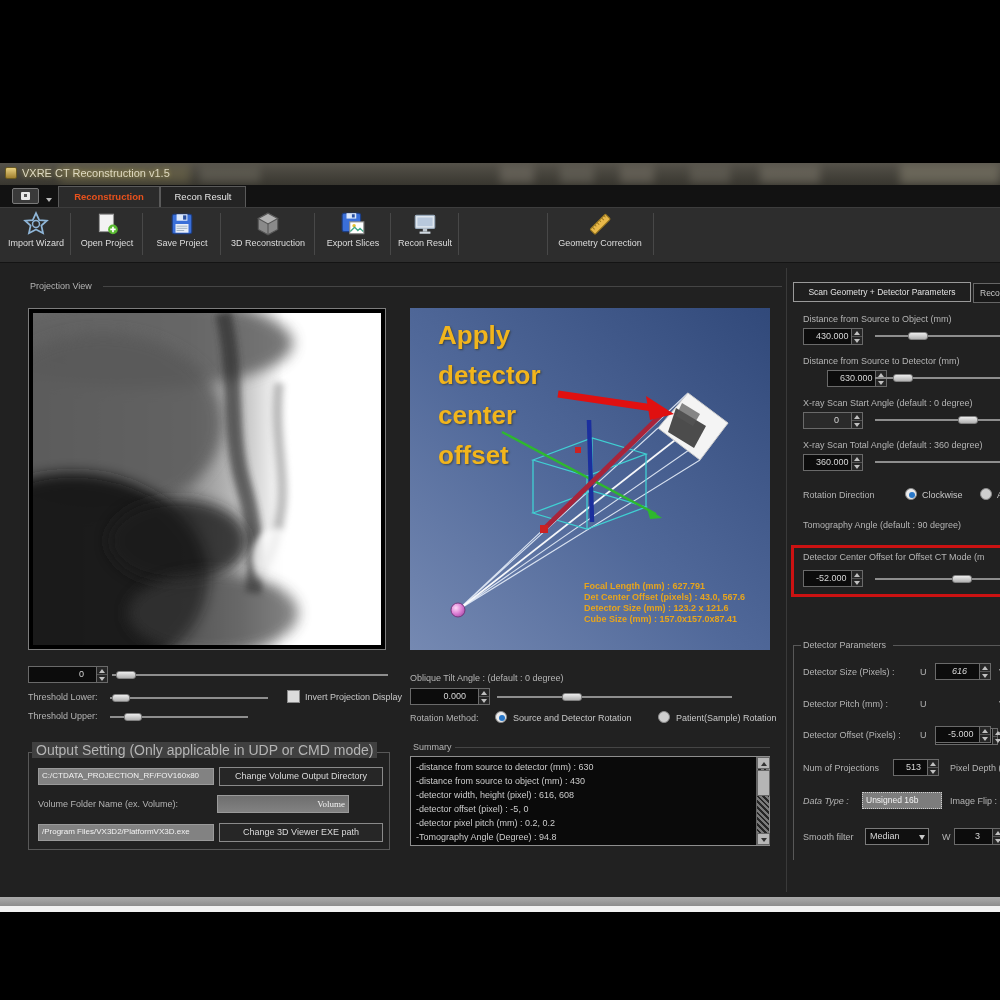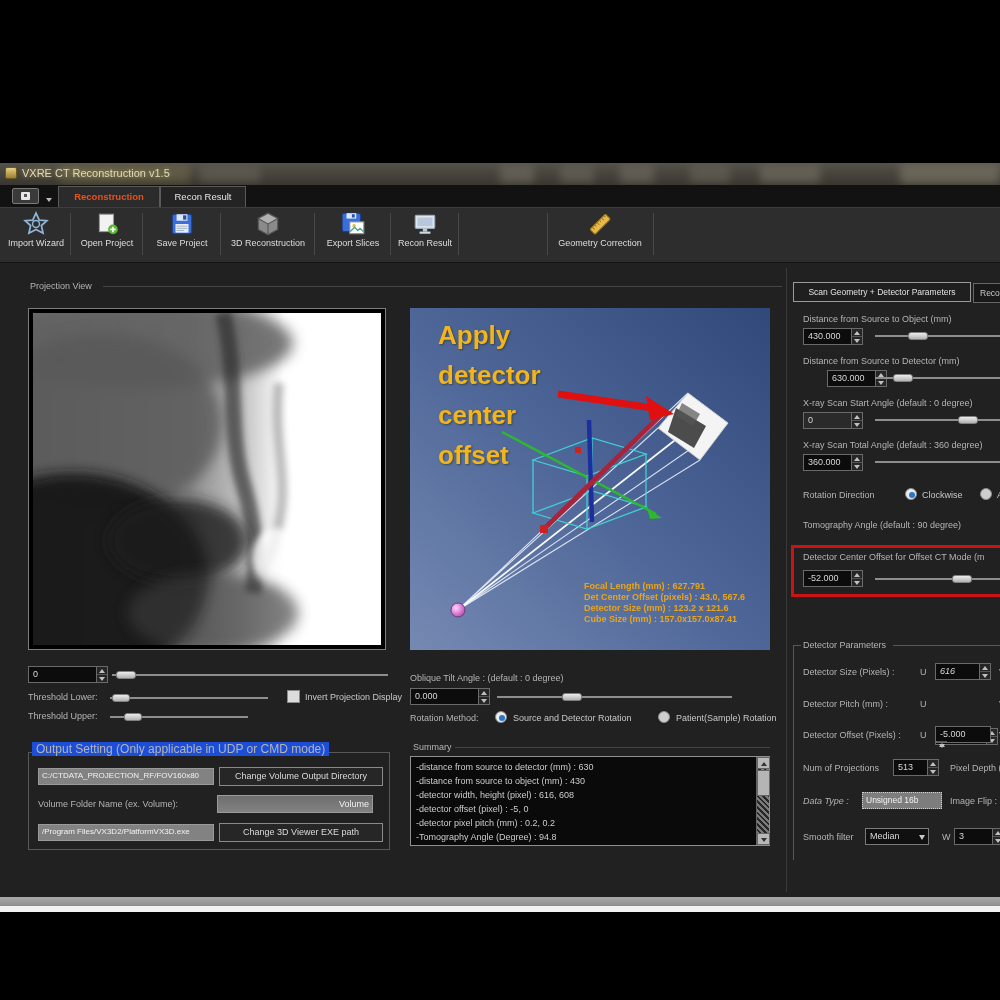--- a/index.html
+++ b/index.html
@@ -25,33 +25,33 @@
   .toolbar{position:absolute;left:0;top:207px;width:1010px;height:56px;background:#2d2d2d;border-top:1px solid #3d3d3d;border-bottom:1px solid #141414;}
   .tbtn{position:absolute;top:209px;height:50px;text-align:center;color:#dedede;font-size:9px;}
   .tbtn .ticon{display:block;margin:2px auto 1px;width:26px;height:26px;}
   .tbtn .tlabel{display:block;margin-top:1px;white-space:nowrap;}
   .tdiv{position:absolute;top:213px;width:1px;height:42px;background:#484848;}
   
   .lbl{position:absolute;font-size:9px;color:#b4b4b4;white-space:nowrap;}
   .hline{position:absolute;height:1px;background:#454545;}
   .vline{position:absolute;width:1px;background:#3a3a3a;}
   .spin{position:absolute;height:17px;background:#0c0c0c;border:1px solid #6a6a6a;display:flex;}
-  .spin .val{flex:1;font-size:9px;color:#d6d6d6;padding:2px 4px 0;overflow:hidden;white-space:nowrap;}
+  .spin .val{flex:1;font-size:9px;color:#d6d6d6;padding:2px 12px 0;overflow:hidden;white-space:nowrap;text-align:right;}
   .spin .btns{width:11px;border-left:1px solid #6a6a6a;display:flex;flex-direction:column;background:#262626;}
   .spin .btns div{flex:1;position:relative;}
   .spin .btns div:first-child{border-bottom:1px solid #555;}
   .spin .btns div::after{content:"";position:absolute;left:2px;}
   .spin .btns div.up::after{top:2px;border-left:3px solid transparent;border-right:3px solid transparent;border-bottom:4px solid #c0c0c0;}
   .spin .btns div.dn::after{top:2px;border-left:3px solid transparent;border-right:3px solid transparent;border-top:4px solid #c0c0c0;}
   .track{position:absolute;height:2px;background:#8e8e8e;}
   .thumb{position:absolute;width:20px;height:8px;background:linear-gradient(#ececec,#b2b2b2);border:1px solid #808080;border-radius:3px;}
   .btn{position:absolute;background:#262626;border:1px solid #8a8a8a;color:#dadada;font-size:9px;text-align:center;overflow:hidden;white-space:nowrap;}
   .gfield{position:absolute;background:#828282;border:1px solid #9a9a9a;color:#f2f2f2;font-size:8px;line-height:14px;padding:0 3px;overflow:hidden;white-space:nowrap;}
   .groupbox{position:absolute;border:1px solid #585858;}
-  .grouplabel{position:absolute;font-size:12px;color:#b4b4b4;background:#1d4ed8;padding:0 4px;white-space:nowrap;}
+  .grouplabel{position:absolute;font-size:14px;color:#b4b4b4;background:#404040;padding:0 4px;white-space:nowrap;}
   .check{position:absolute;width:13px;height:13px;background:#dcdcdc;border:1px solid #8a8a8a;}
   .radio{position:absolute;width:12px;height:12px;border-radius:50%;background:#cfcfcf;border:1px solid #8a8a8a;}
   .radio.sel{background:#ececec;}
   .radio.sel::after{content:"";position:absolute;left:3px;top:3px;width:6px;height:6px;border-radius:50%;background:#2877c8;}
   .panelframe{position:absolute;border:1px solid #7d7d7d;background:#000;padding:4px;}
   .panelframe svg{display:block;width:100%;height:100%;}
   
   .rtab{position:absolute;height:20px;border:1px solid #9a9a9a;background:#1f1f1f;color:#e2e2e2;font-size:8.5px;text-align:center;line-height:19px;overflow:hidden;white-space:nowrap;}
   .rtab.partial{border-color:#666;background:#191919;color:#c8c8c8;text-align:left;padding-left:6px;}
   .redbox{position:absolute;border:3px solid #cc1212;}
@@ -289,21 +289,21 @@
 
   <div class="lbl" style="left:28px;top:711px;">Threshold Upper:</div>
   <div class="track" style="left:110px;top:716px;width:138px;"></div>
   <div class="thumb" style="left:124px;top:713px;width:18px;"></div>
 
   <div class="groupbox" style="left:28px;top:752px;width:362px;height:98px;"></div>
   <div class="grouplabel" style="left:32px;top:742px;">Output Setting (Only applicable in UDP or CMD mode)</div>
   <div class="gfield" style="left:38px;top:768px;width:176px;height:17px;">C:/CTDATA_PROJECTION_RF/FOV160x80</div>
   <div class="btn" style="left:219px;top:767px;width:164px;height:19px;line-height:17px;">Change Volume Output Directory</div>
   <div class="lbl" style="left:38px;top:799px;">Volume Folder Name (ex. Volume):</div>
-  <div class="gfield" style="left:217px;top:795px;width:156px;height:18px;text-align:right;background:linear-gradient(#6e6e6e,#828282);line-height:16px;font-size:9px;">Volume</div>
+  <div class="gfield" style="left:217px;top:795px;width:132px;height:18px;text-align:right;background:linear-gradient(#6e6e6e,#828282);line-height:16px;font-size:9px;font-family:Liberation Serif, serif;">Volume</div>
   <div class="gfield" style="left:38px;top:824px;width:176px;height:17px;">/Program Files/VX3D2/PlatformVX3D.exe</div>
   <div class="btn" style="left:219px;top:823px;width:164px;height:19px;line-height:17px;">Change 3D Viewer EXE path</div>
 
   <div class="lbl" style="left:410px;top:673px;">Oblique Tilt Angle : (default : 0 degree)</div>
   <div class="spin" style="left:410px;top:688px;width:80px;">
     <div class="val">0.000</div>
     <div class="btns">
         <div class="up"></div>
         <div class="dn"></div>
       </div>
@@ -422,21 +422,21 @@
     <div class="val">0.2000</div>
     <div class="btns">
         <div class="up"></div>
         <div class="dn"></div>
       </div>
   </div>
   <div class="lbl" style="left:999px;top:699px;">V</div>
 
   <div class="lbl" style="left:803px;top:730px;">Detector Offset (Pixels) :</div>
   <div class="lbl" style="left:920px;top:730px;">U</div>
-  <div class="spin" style="left:935px;top:726px;width:56px;flex-direction:column;">
+  <div class="spin" style="left:935px;top:726px;width:56px;">
     <div class="val">-5.000</div>
     <div class="btns">
         <div class="up"></div>
         <div class="dn"></div>
       </div>
   </div>
   <div class="lbl" style="left:999px;top:730px;">V</div>
 
   <div class="lbl" style="left:803px;top:763px;">Num of Projections</div>
   <div class="spin" style="left:893px;top:759px;width:46px;">

